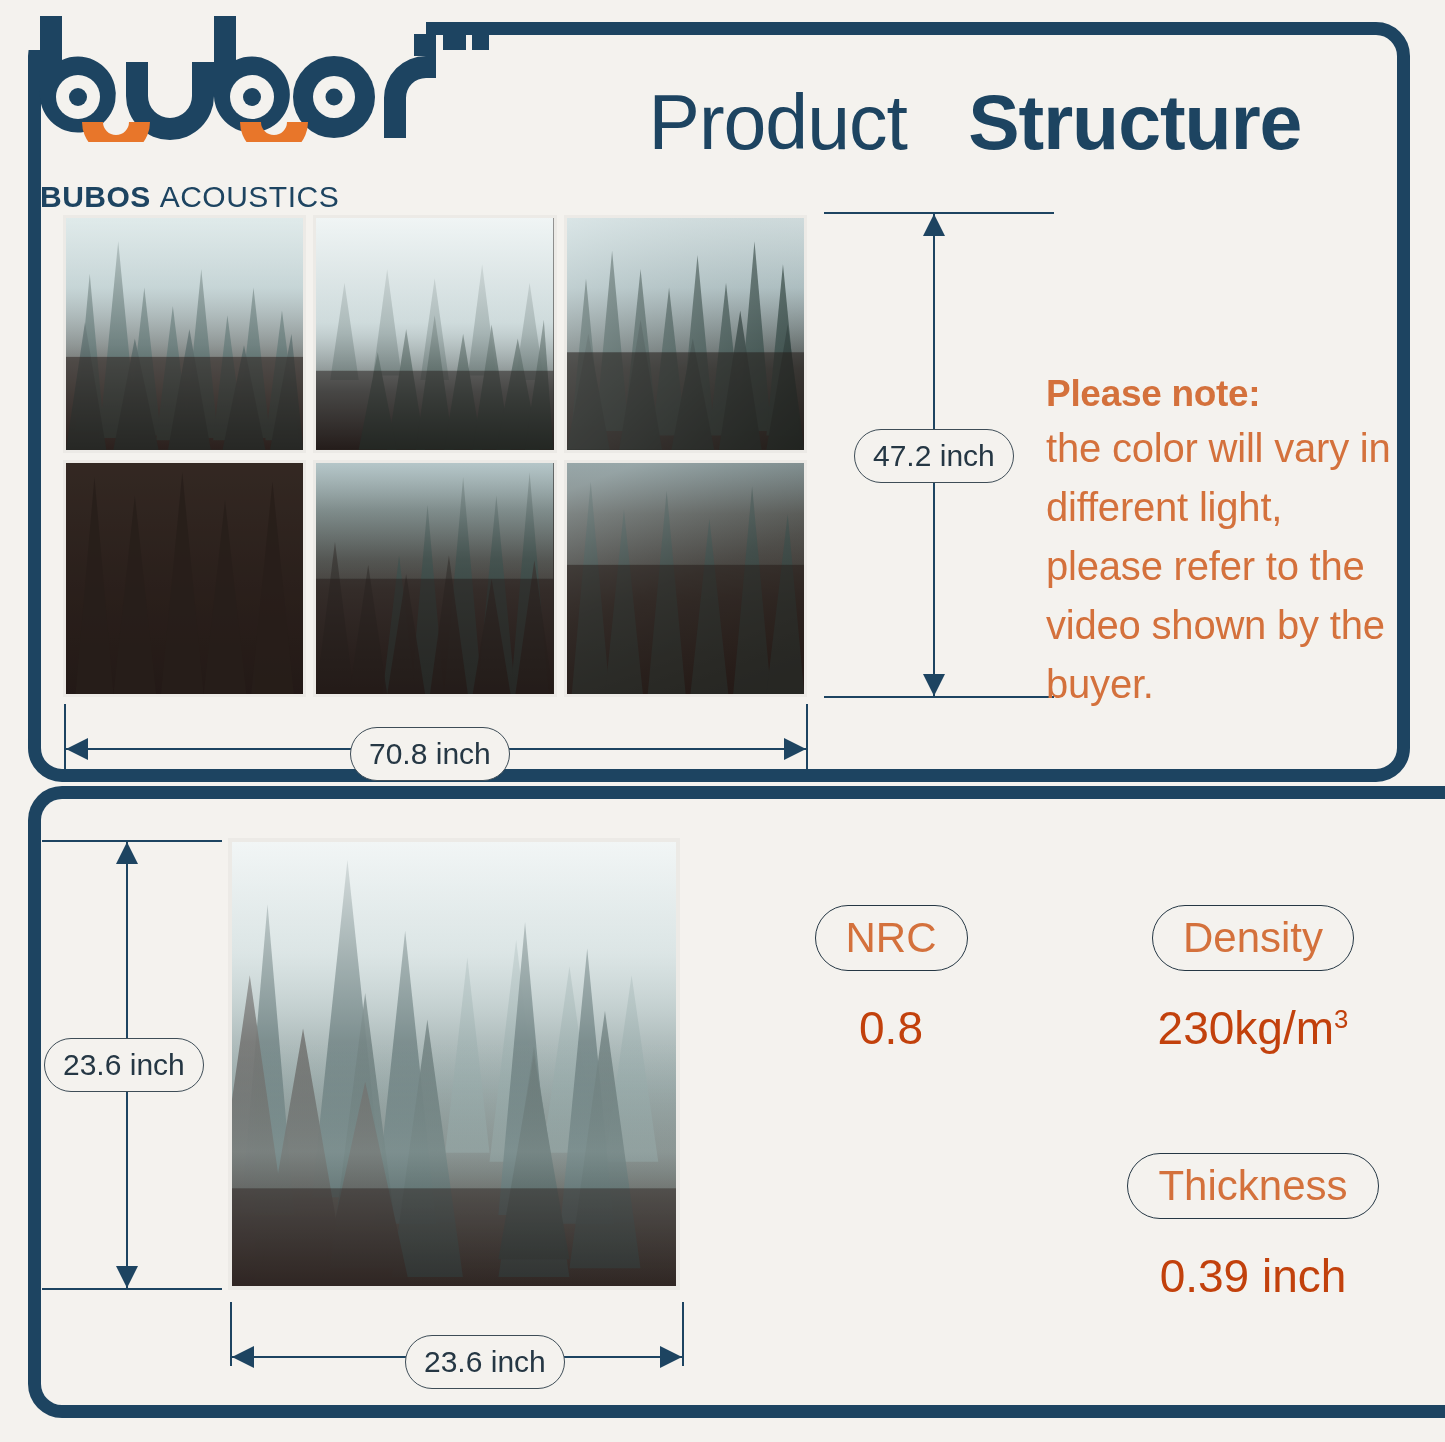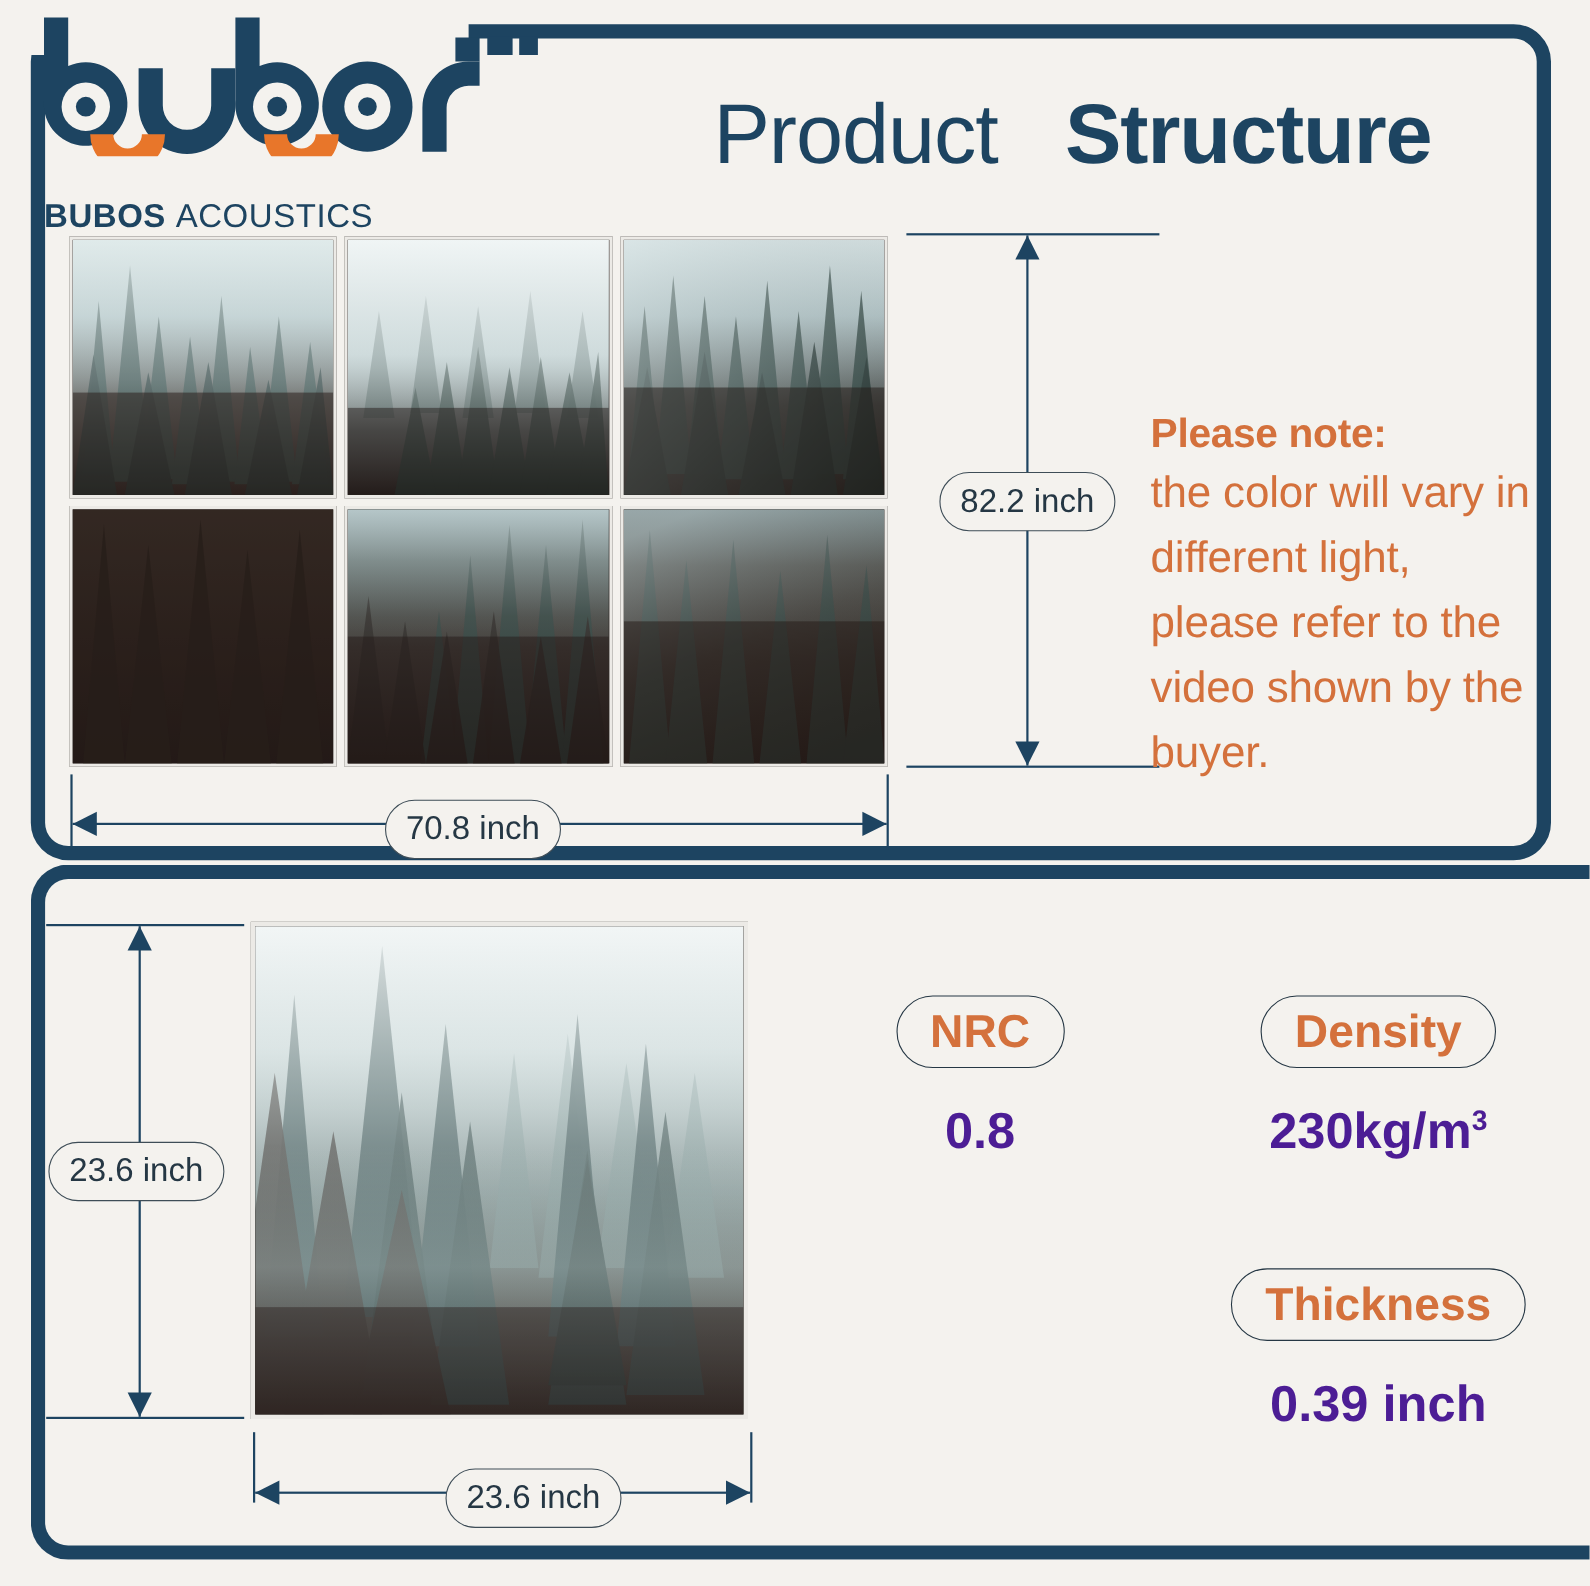--- a/index.html
+++ b/index.html
@@ -66,25 +66,25 @@
     font-size:77px;color:#1d4461;white-space:nowrap;letter-spacing:-1px;}
   .title .reg{font-weight:400;text-align:right;}
   .title .bold{font-weight:700;}
 
   
   .note{position:absolute;left:1046px;top:350px;width:350px;color:#d4713c;}
   .note-head{font-size:37px;font-weight:bold;line-height:1.1;margin-bottom:4px;letter-spacing:-.3px;margin-top:24px;}
   .note-body{font-size:40px;line-height:1.48;letter-spacing:-.2px;}
 
   
-  .specs{position:absolute;left:735px;top:905px;width:670px;height:430px;font-weight:bold;}
+  .specs{position:absolute;left:735px;top:905px;width:670px;height:430px;}
   .spec{position:absolute;width:300px;text-align:center;}
   .spec .cap{display:inline-block;border:1.6px solid #253744;border-radius:34px;
     color:#d4713c;font-size:42px;padding:11px 30px;line-height:1;white-space:nowrap;}
-  .spec .val{margin-top:30px;font-size:46px;color:#4c1d95;white-space:nowrap;}
+  .spec .val{margin-top:30px;font-size:46px;color:#c2410c;white-space:nowrap;}
   .spec .val sup{font-size:.56em;vertical-align:super;}
 
   .sp-nrc{left:6px;top:0;}
   .sp-den{left:368px;top:0;}
   .sp-qty{left:6px;top:248px;}
   .sp-thk{left:368px;top:248px;}
 </style>
 </head>
 <body>
 
@@ -330,21 +330,21 @@
         <rect y="44" width="100" height="56" fill="#241a17" opacity="0.52"></rect>
       </svg>
     </div>
   </div>
 
   <div class="dimline tick-h" style="left:824px;top:212px;width:230px;"></div>
   <div class="dimline tick-h" style="left:824px;top:696px;width:230px;"></div>
   <div class="dimline tick-v" style="left:933px;top:214px;height:482px;"></div>
   <div class="arrow ar-up" style="left:923px;top:214px;"></div>
   <div class="arrow ar-dn" style="left:923px;top:674px;"></div>
-  <div class="pill" style="left:854px;top:429px;">82.2 inch</div>
+  <div class="pill" style="left:854px;top:429px;">47.2 inch</div>
 
   <div class="dimline tick-v" style="left:64px;top:704px;height:68px;"></div>
   <div class="dimline tick-v" style="left:806px;top:704px;height:68px;"></div>
   <div class="dimline tick-h" style="left:66px;top:748px;width:740px;"></div>
   <div class="arrow ar-lf" style="left:66px;top:738px;"></div>
   <div class="arrow ar-rt" style="left:784px;top:738px;"></div>
   <div class="pill" style="left:350px;top:727px;">70.8 inch</div>
 
   <div class="note">
     <div class="note-head">Please note:</div>

